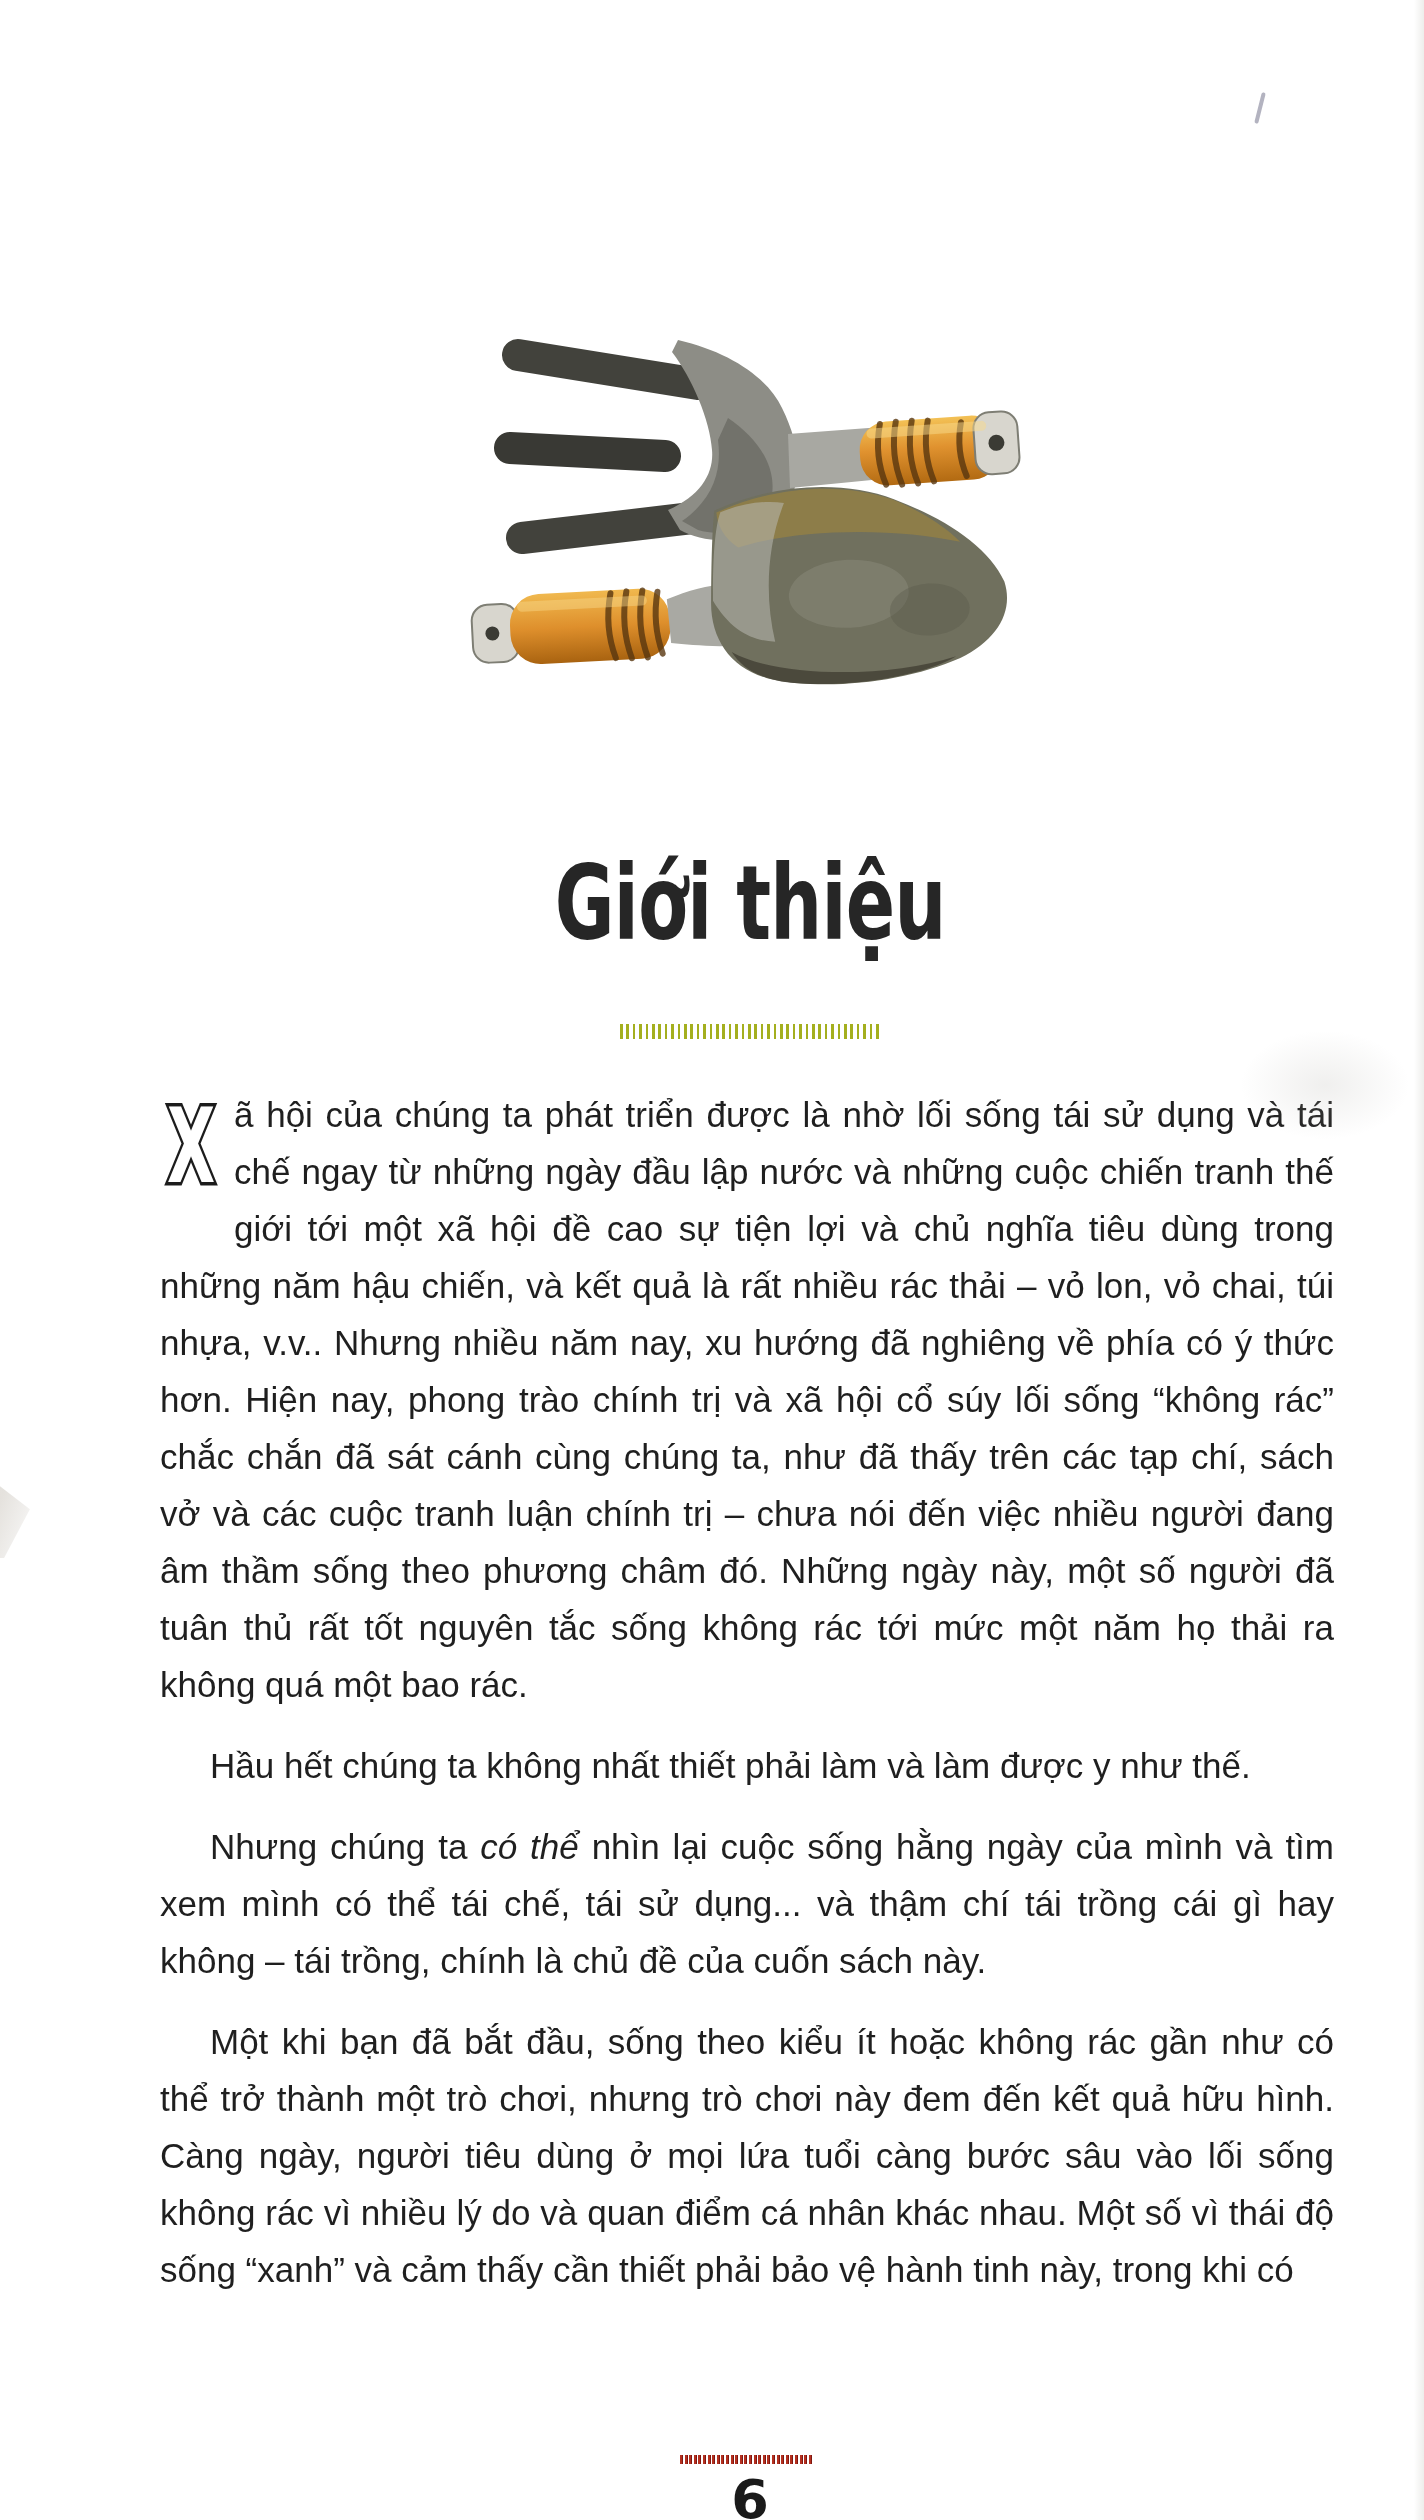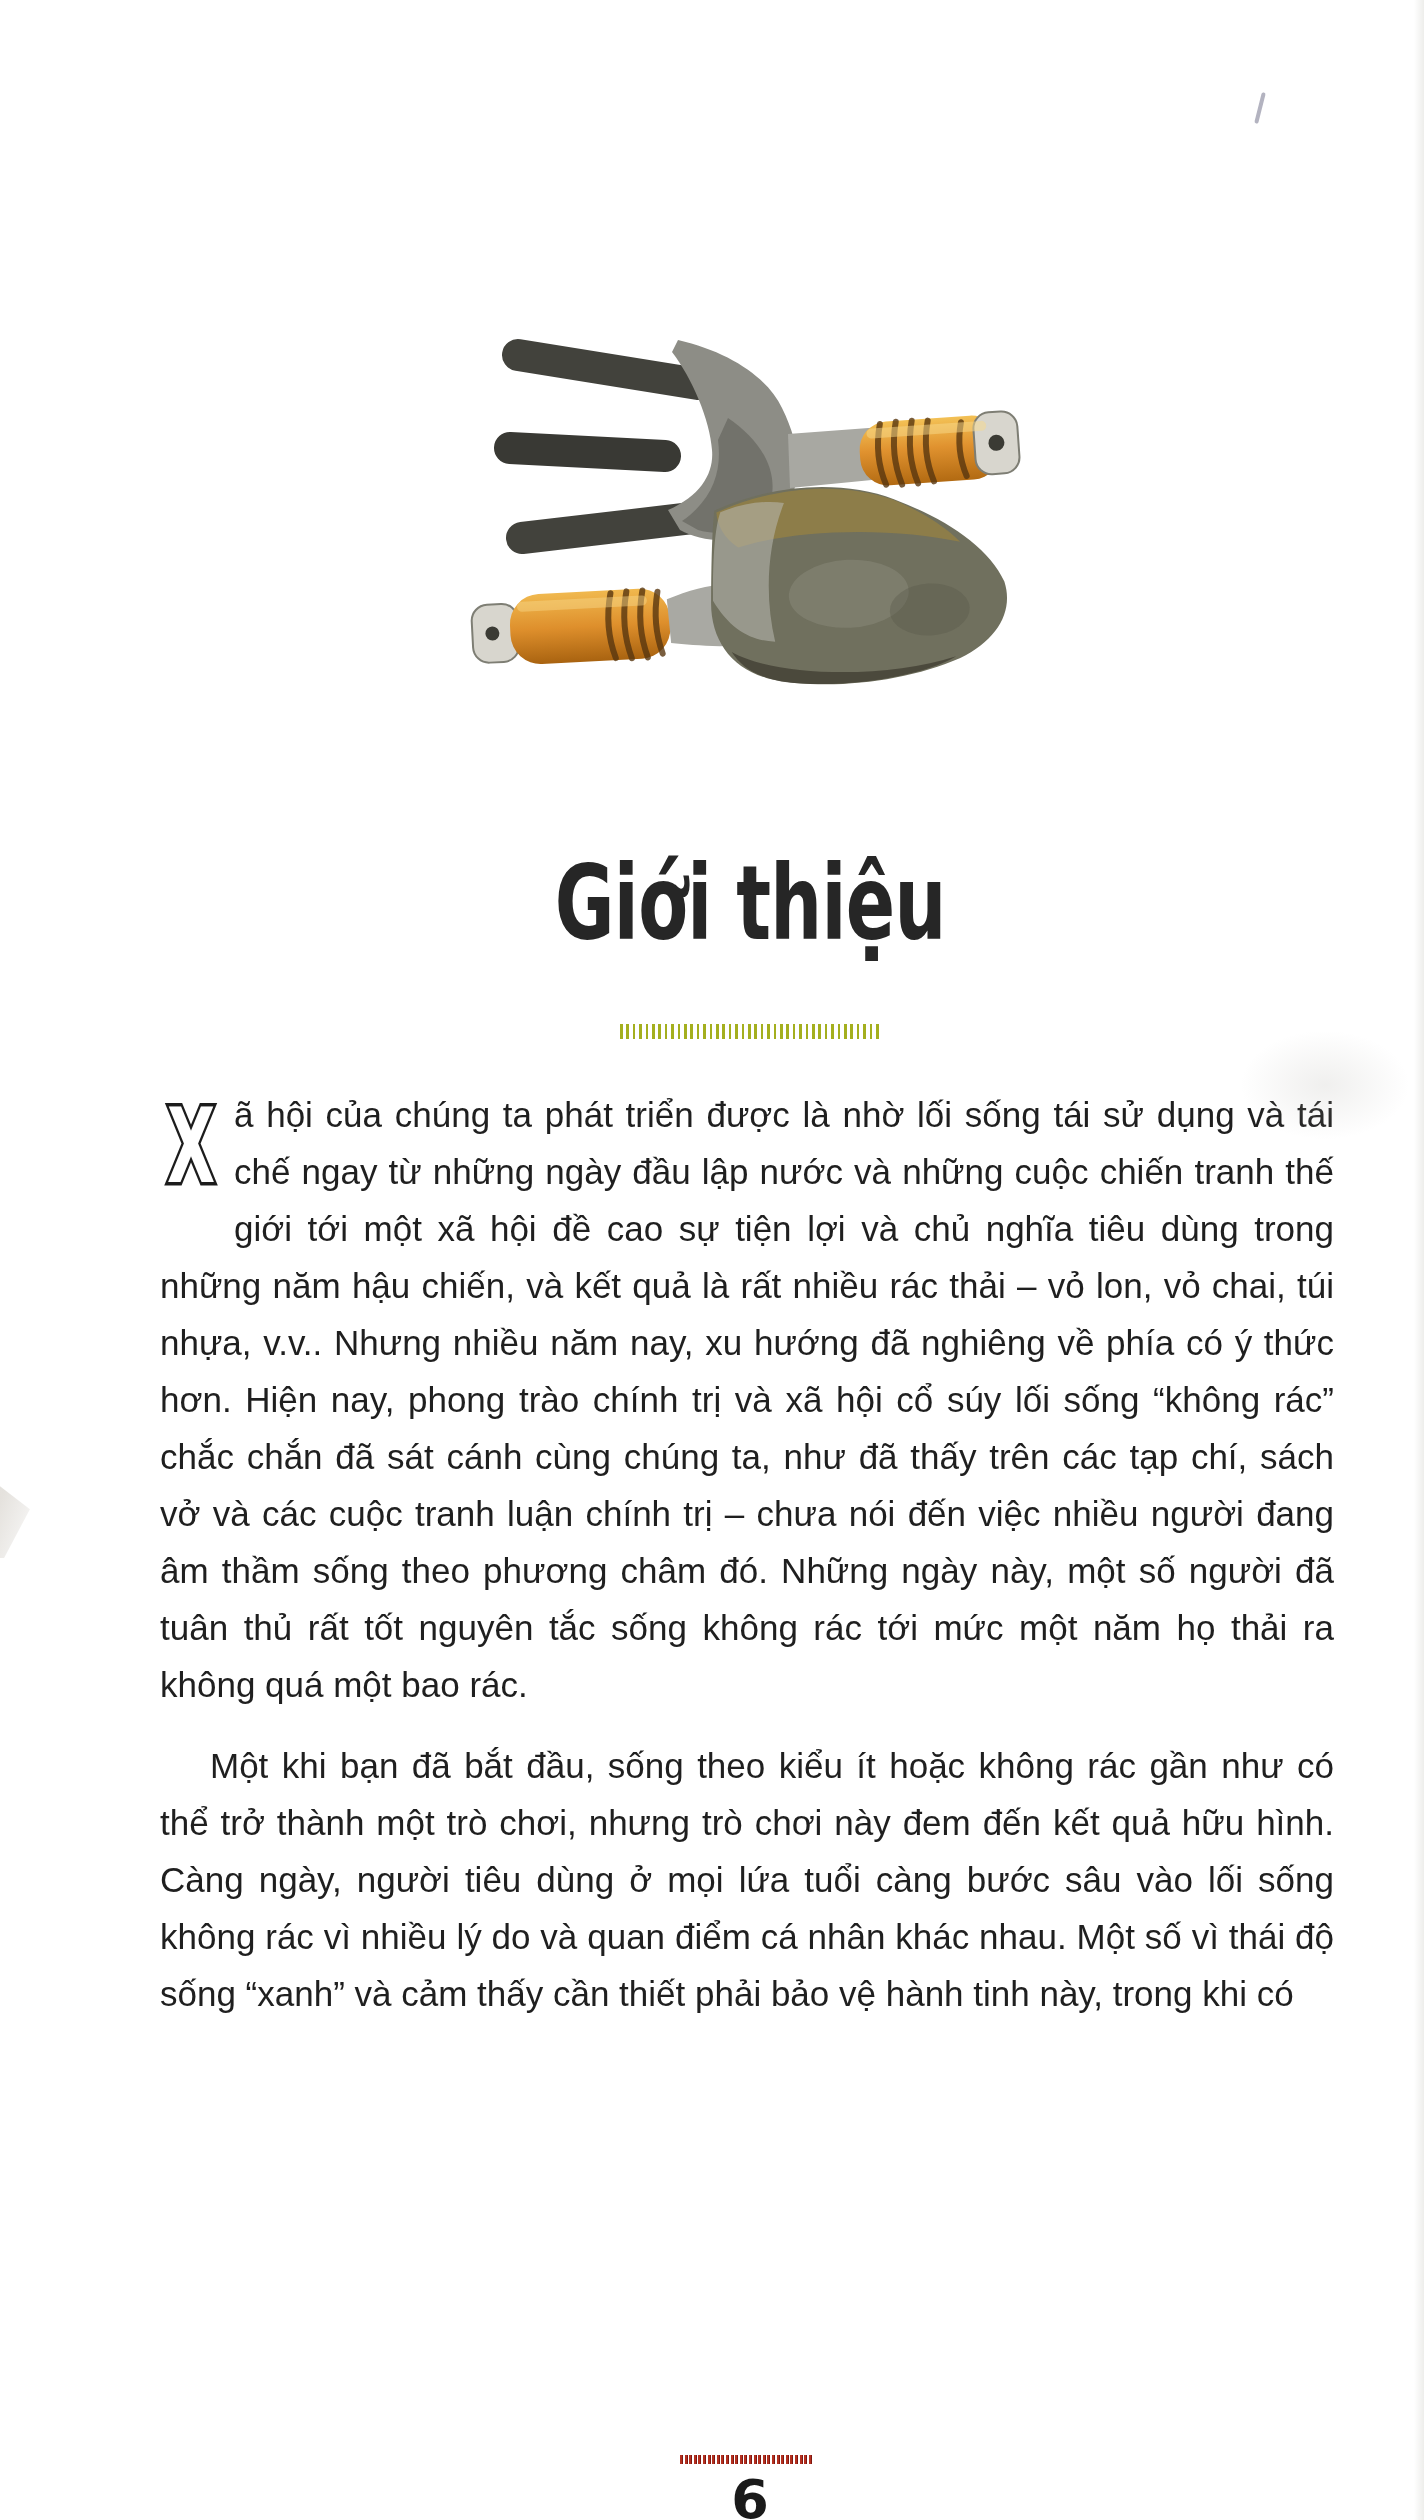--- a/index.html
+++ b/index.html
@@ -111,20 +111,22 @@
   <h1 class="page-title">Giới thiệu</h1>
 </div>
 <div class="title-divider"></div>
 
 <div class="body-text">
   <p class="para">
     <svg class="drop-cap" viewBox="0 0 58 112">
       <text transform="translate(29,92) scale(0.6,1)" x="0" y="0" text-anchor="middle" font-family="DejaVu Sans, sans-serif" font-weight="bold" font-size="104" fill="#ffffff" stroke="#1c1c1c" stroke-width="7" paint-order="stroke">X</text>
     </svg><span>ã hội của chúng ta phát triển được là nhờ lối sống tái sử dụng và tái chế ngay từ những ngày đầu lập nước và những cuộc chiến tranh thế giới tới một xã hội đề cao sự tiện lợi và chủ nghĩa tiêu dùng trong những năm hậu chiến, và kết quả là rất nhiều rác thải – vỏ lon, vỏ chai, túi nhựa, v.v.. Nhưng nhiều năm nay, xu hướng đã nghiêng về phía có ý thức hơn. Hiện nay, phong trào chính trị và xã hội cổ súy lối sống “không rác” chắc chắn đã sát cánh cùng chúng ta, như đã thấy trên các tạp chí, sách vở và các cuộc tranh luận chính trị – chưa nói đến việc nhiều người đang âm thầm sống theo phương châm đó. Những ngày này, một số người đã tuân thủ rất tốt nguyên tắc sống không rác tới mức một năm họ thải ra không quá một bao rác.</span>
   </p>
+  <p class="para indent"><span>Hầu hết chúng ta không nhất thiết phải làm và làm được y như thế.</span></p>
+  <p class="para indent"><span>Nhưng chúng ta </span><span class="italic">có thể</span><span> nhìn lại cuộc sống hằng ngày của mình và tìm xem mình có thể tái chế, tái sử dụng... và thậm chí tái trồng cái gì hay không – tái trồng, chính là chủ đề của cuốn sách này.</span></p>
   <p class="para indent"><span>Một khi bạn đã bắt đầu, sống theo kiểu ít hoặc không rác gần như có thể trở thành một trò chơi, nhưng trò chơi này đem đến kết quả hữu hình. Càng ngày, người tiêu dùng ở mọi lứa tuổi càng bước sâu vào lối sống không rác vì nhiều lý do và quan điểm cá nhân khác nhau. Một số vì thái độ sống “xanh” và cảm thấy cần thiết phải bảo vệ hành tinh này, trong khi có</span></p>
 </div>
 
 <div class="footer-divider"></div>
 <div class="page-number">6</div>
 
 <div class="tick-top-right"></div>
 <div class="left-wedge"></div>
 <div class="smudge"></div>
 <div class="right-edge"></div>

